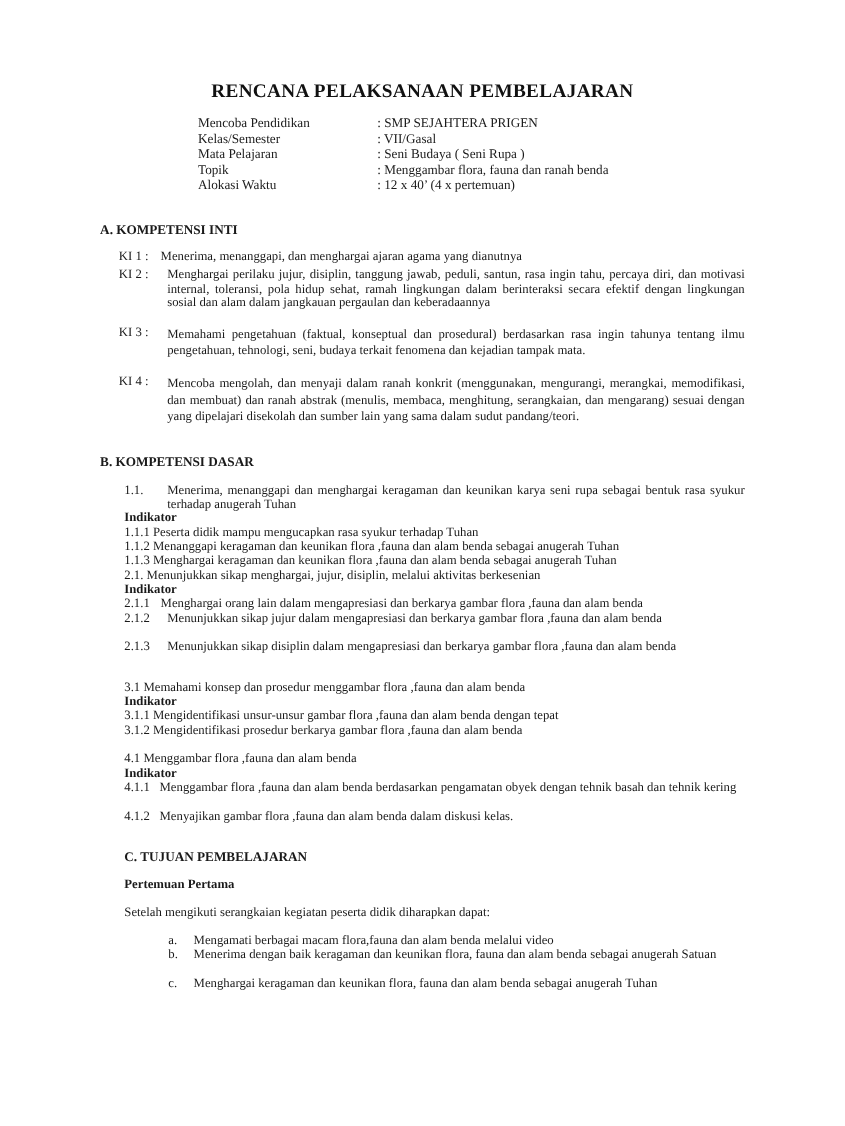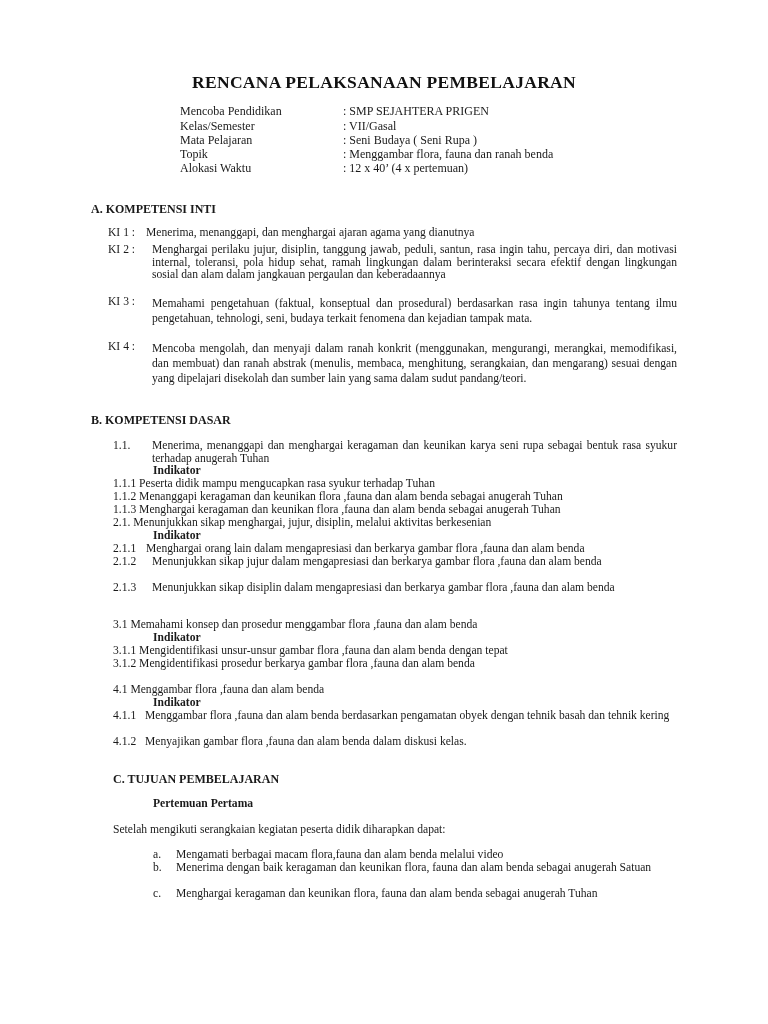--- a/index.html
+++ b/index.html
@@ -13,21 +13,21 @@
     left: 0; width: 768px; top: 72px; text-align: center;
     font-weight: bold; font-size: 17.5px; letter-spacing: 0.3px; line-height: 20px;
     color: #111;
   }
   .info-row { position: absolute; left: 180px; height: 13px; font-size: 12px; }
   .info-label { position: absolute; left: 0; white-space: nowrap; }
   .info-value { position: absolute; left: 151px; white-space: nowrap; margin-left: 12px; }
   .sec-head { font-weight: bold; font-size: 12px; white-space: nowrap; }
   .ki-label { position: absolute; white-space: nowrap; }
   .just { text-align: justify; text-align-last: left; }
-  .bold { font-weight: bold; margin-left: 40px; }
+  .bold { font-weight: bold; }
   .nowrap { white-space: nowrap; text-align: right; }
 </style>
 </head>
 <body>
 
 <div>
 
   <div class="abs title">RENCANA PELAKSANAAN PEMBELAJARAN</div>
 
   <div>

